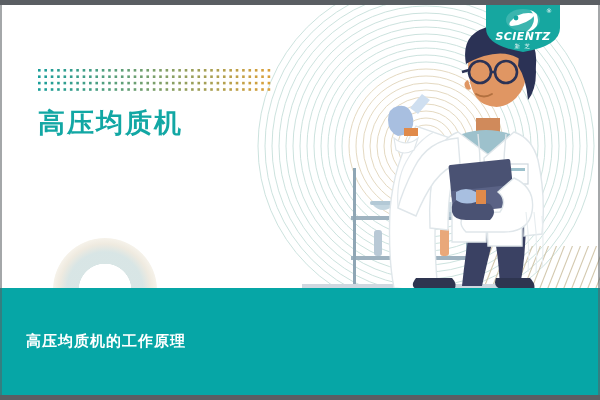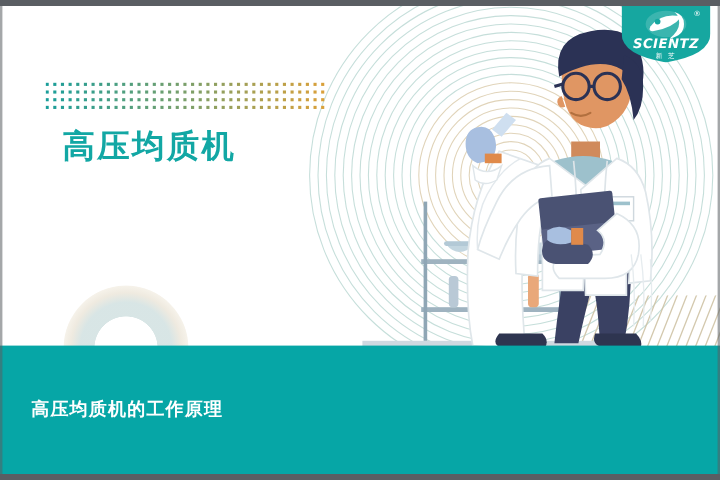--- a/index.html
+++ b/index.html
@@ -29,32 +29,32 @@
   .rings svg{display:block;}
 
   
   .hatch{position:absolute;right:0;top:246px;width:128px;height:52px;z-index:3;overflow:hidden;}
 
   
   .dots{position:absolute;left:38px;top:68px;z-index:5;}
   .dots svg{display:block;}
 
   
-  .headline{position:absolute;left:52px;top:104px;z-index:8;}
+  .headline{position:absolute;left:38px;top:104px;z-index:8;}
   .headline .ln{
     font-family:"DejaVu Sans","Liberation Sans",sans-serif;
     font-size:27px;font-weight:bold;color:#12a7a4;letter-spacing:2px;line-height:38px;
     white-space:nowrap;}
 
   
   .illus{position:absolute;left:300px;top:16px;width:300px;height:290px;z-index:10;}
   .illus svg{display:block;}
 
   
-  .logo{position:absolute;left:518px;top:2px;width:74px;height:50px;z-index:40;}
+  .logo{position:absolute;left:486px;top:2px;width:74px;height:50px;z-index:40;}
   .logo svg{display:block;}
 
   
   .banner{position:absolute;left:0;bottom:5px;width:600px;height:107px;background:#06a6a6;z-index:30;
     display:flex;align-items:center;}
   .banner .btxt{
     font-family:"DejaVu Sans","Liberation Sans",sans-serif;
     margin-left:26px;font-size:15px;font-weight:bold;color:#ffffff;letter-spacing:1px;white-space:nowrap;}
 </style>
 </head>

